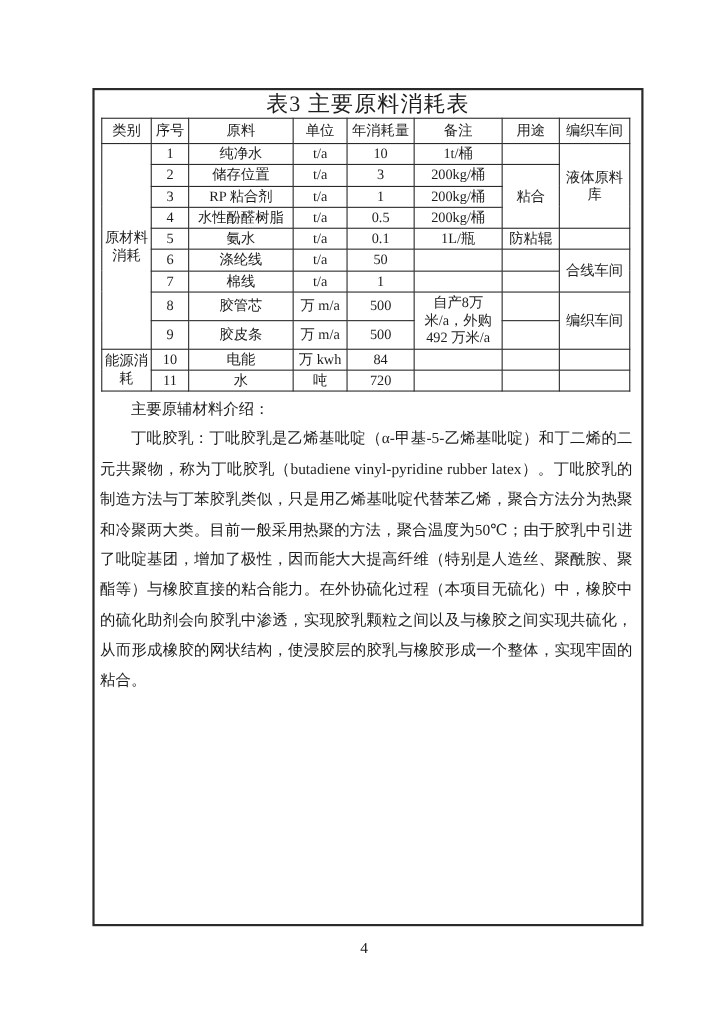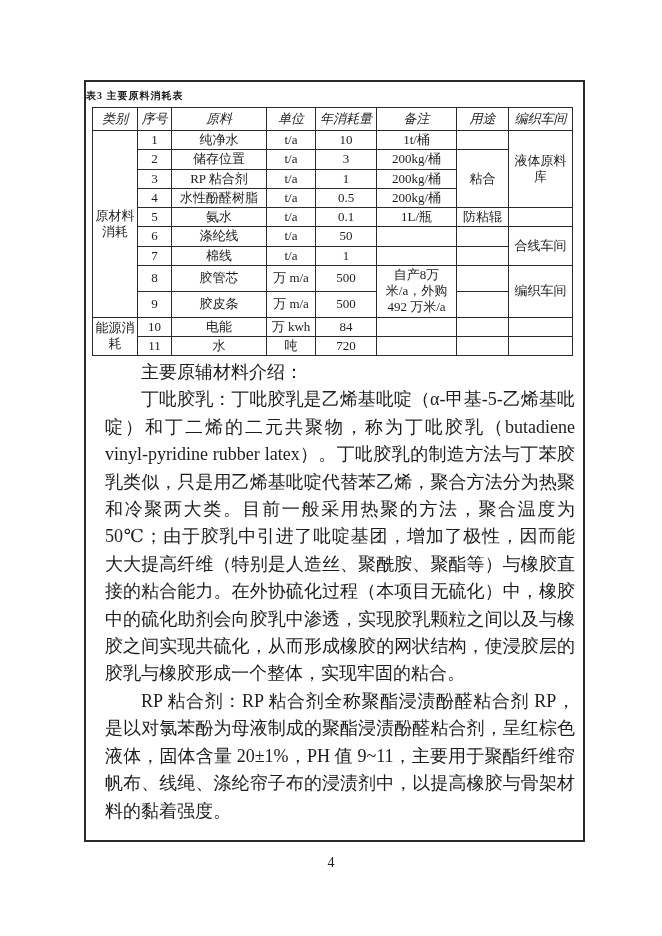--- a/index.html
+++ b/index.html
@@ -5,37 +5,37 @@
   html,body { margin:0; padding:0; }
   body {
     width:662px; height:936px; background:#ffffff; position:relative;
     font-family:"Liberation Serif","DejaVu Serif",serif; color:#1d1d1d;
   }
   .frame {
     position:absolute; left:84px; top:80px; width:501px; height:762px;
     border:2px solid #2b2b2b; box-sizing:border-box; overflow:hidden;
   }
   .table-title {
-    height:25px; line-height:27px; 
-    font-weight:bold; font-size:10px; letter-spacing:1px;
+    height:25px; line-height:27px; text-align:center;
+    font-weight:normal; font-size:20px; letter-spacing:1px;
   }
   table.consumption {
     border-collapse:collapse; table-layout:fixed;
     margin-left:6px; width:480px; font-size:13px;
   }
   table.consumption td {
     border:1px solid #2b2b2b; text-align:center; vertical-align:middle;
     padding:1px 2px; line-height:1.25; overflow:hidden;
   }
-  tr.hdr td { height:20px;font-style:italic; }
+  tr.hdr td { height:20px; }
   tr.data-row { height:19px; }
   td.cat-cell { padding:0 6px;margin-top:32px; }
   td.note-merged { line-height:1.15; padding:0 3px; }
   .body-text {
-    padding:3px 8px 0 19px; font-size:18px; line-height:27.4px;
+    padding:3px 8px 0 5px; font-size:14px; line-height:27.4px;
     text-align:justify; text-justify:inter-ideograph;
   }
   .body-text p { margin:0; text-indent:2em; }
   .page-number {
     position:absolute; left:0; top:855px; width:662px;
     text-align:center; font-size:14px;
   }
 </style>
 </head>
 <body>
@@ -169,19 +169,18 @@
         <td></td>
         <td></td>
         <td></td>
       </tr>
     </tbody>
   </table>
 
   <div class="body-text">
     <p>主要原辅材料介绍：</p>
     <p>丁吡胶乳：丁吡胶乳是乙烯基吡啶（α-甲基-5-乙烯基吡啶）和丁二烯的二元共聚物，称为丁吡胶乳（butadiene vinyl-pyridine rubber latex）。丁吡胶乳的制造方法与丁苯胶乳类似，只是用乙烯基吡啶代替苯乙烯，聚合方法分为热聚和冷聚两大类。目前一般采用热聚的方法，聚合温度为50℃；由于胶乳中引进了吡啶基团，增加了极性，因而能大大提高纤维（特别是人造丝、聚酰胺、聚酯等）与橡胶直接的粘合能力。在外协硫化过程（本项目无硫化）中，橡胶中的硫化助剂会向胶乳中渗透，实现胶乳颗粒之间以及与橡胶之间实现共硫化，从而形成橡胶的网状结构，使浸胶层的胶乳与橡胶形成一个整体，实现牢固的粘合。</p>
-    <p>RP 粘合剂：RP 粘合剂全称聚酯浸渍酚醛粘合剂 RP，是以对氯苯酚为母液制成的聚酯浸渍酚醛粘合剂，呈红棕色液体，固体含量 20±1%，PH 值 9~11，主要用于聚酯纤维帘帆布、线绳、涤纶帘子布的浸渍剂中，以提高橡胶与骨架材料的黏着强度。</p>
 
   </div>
 
 </div>
 
 <div class="page-number">4</div>
 
 </body></html>

